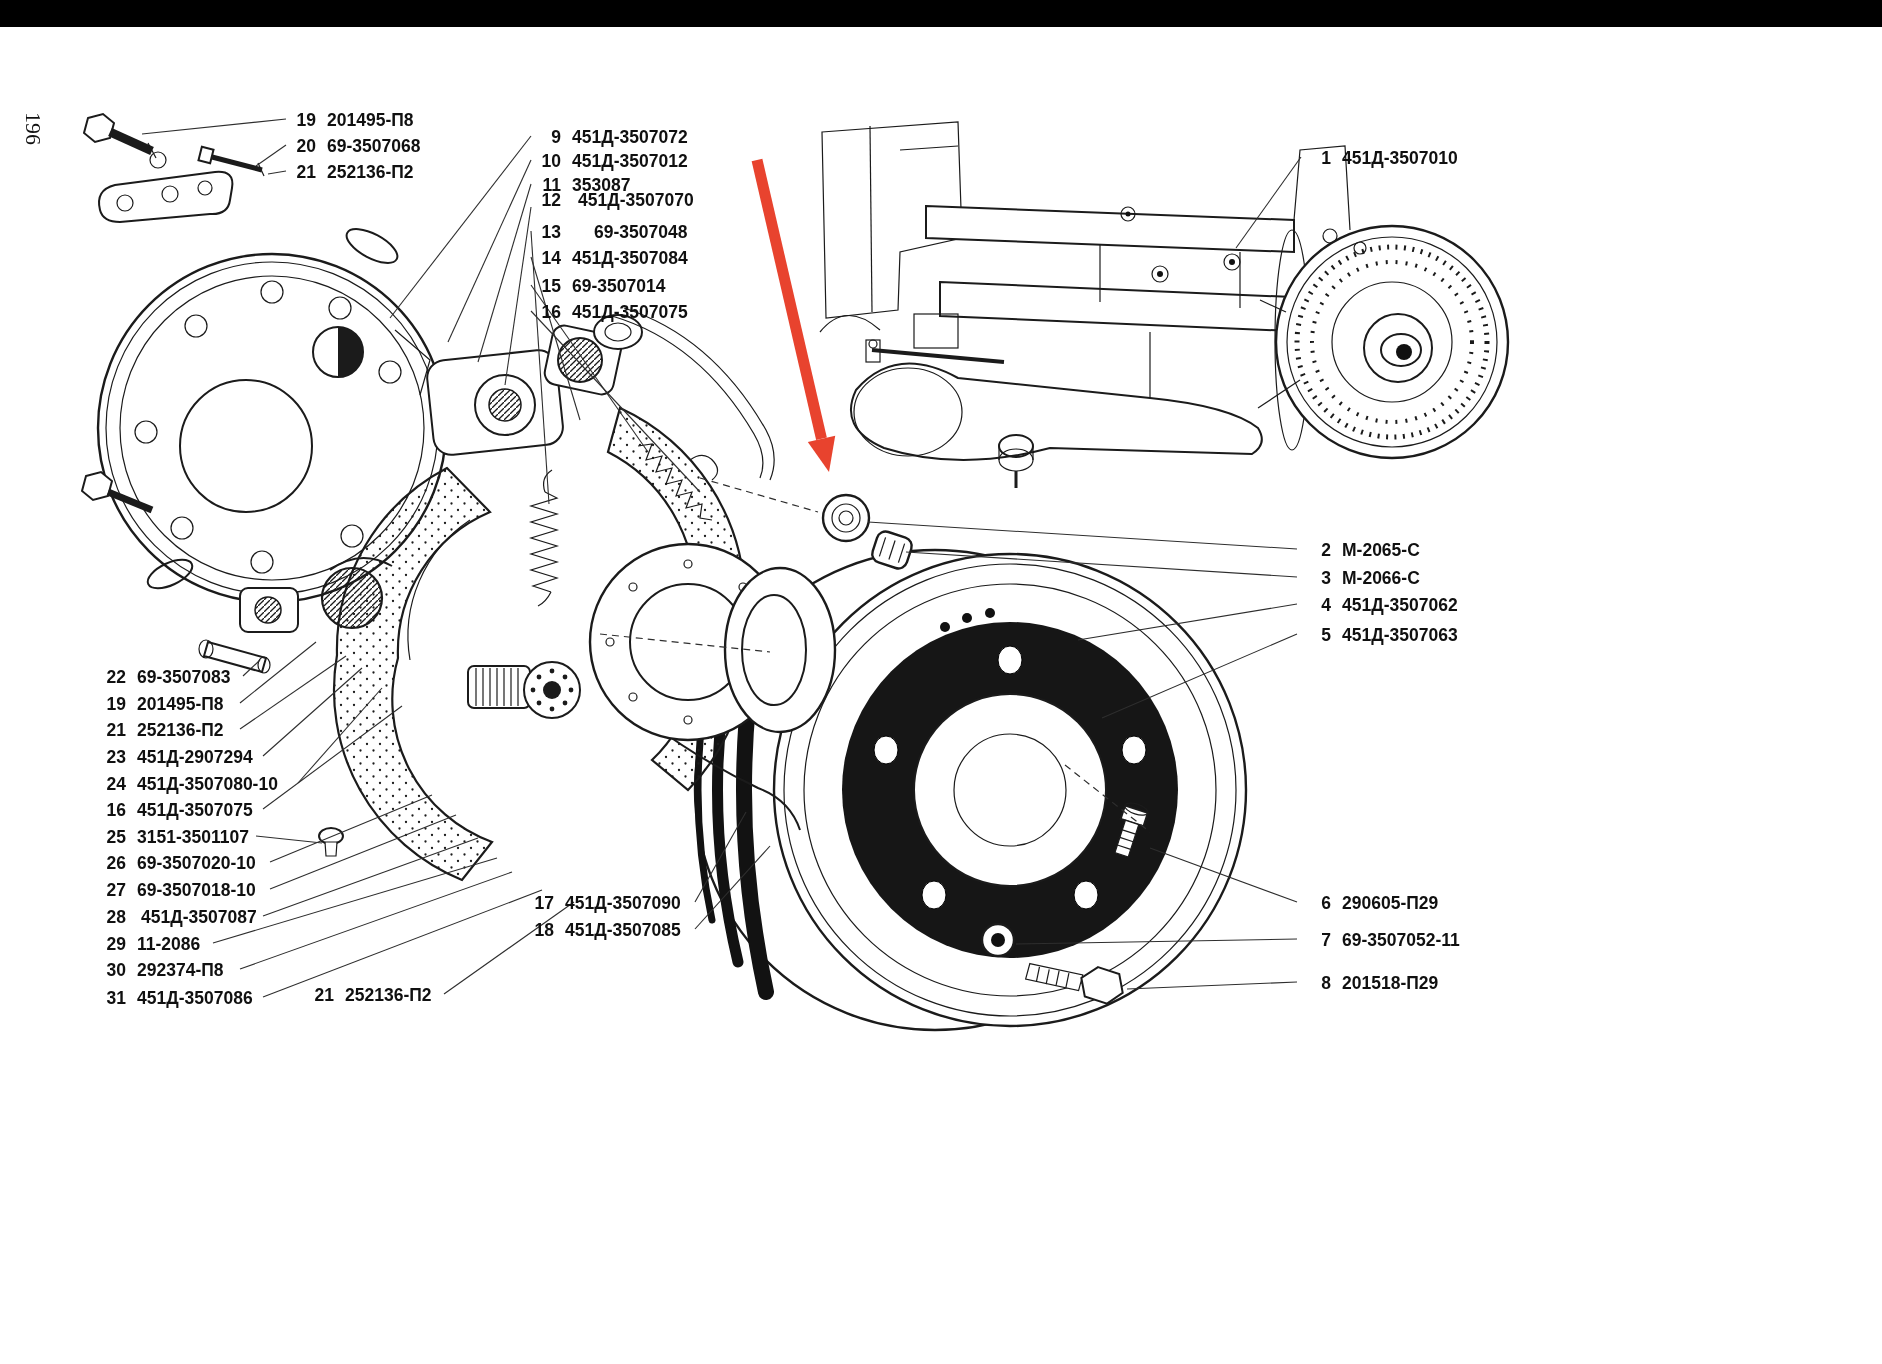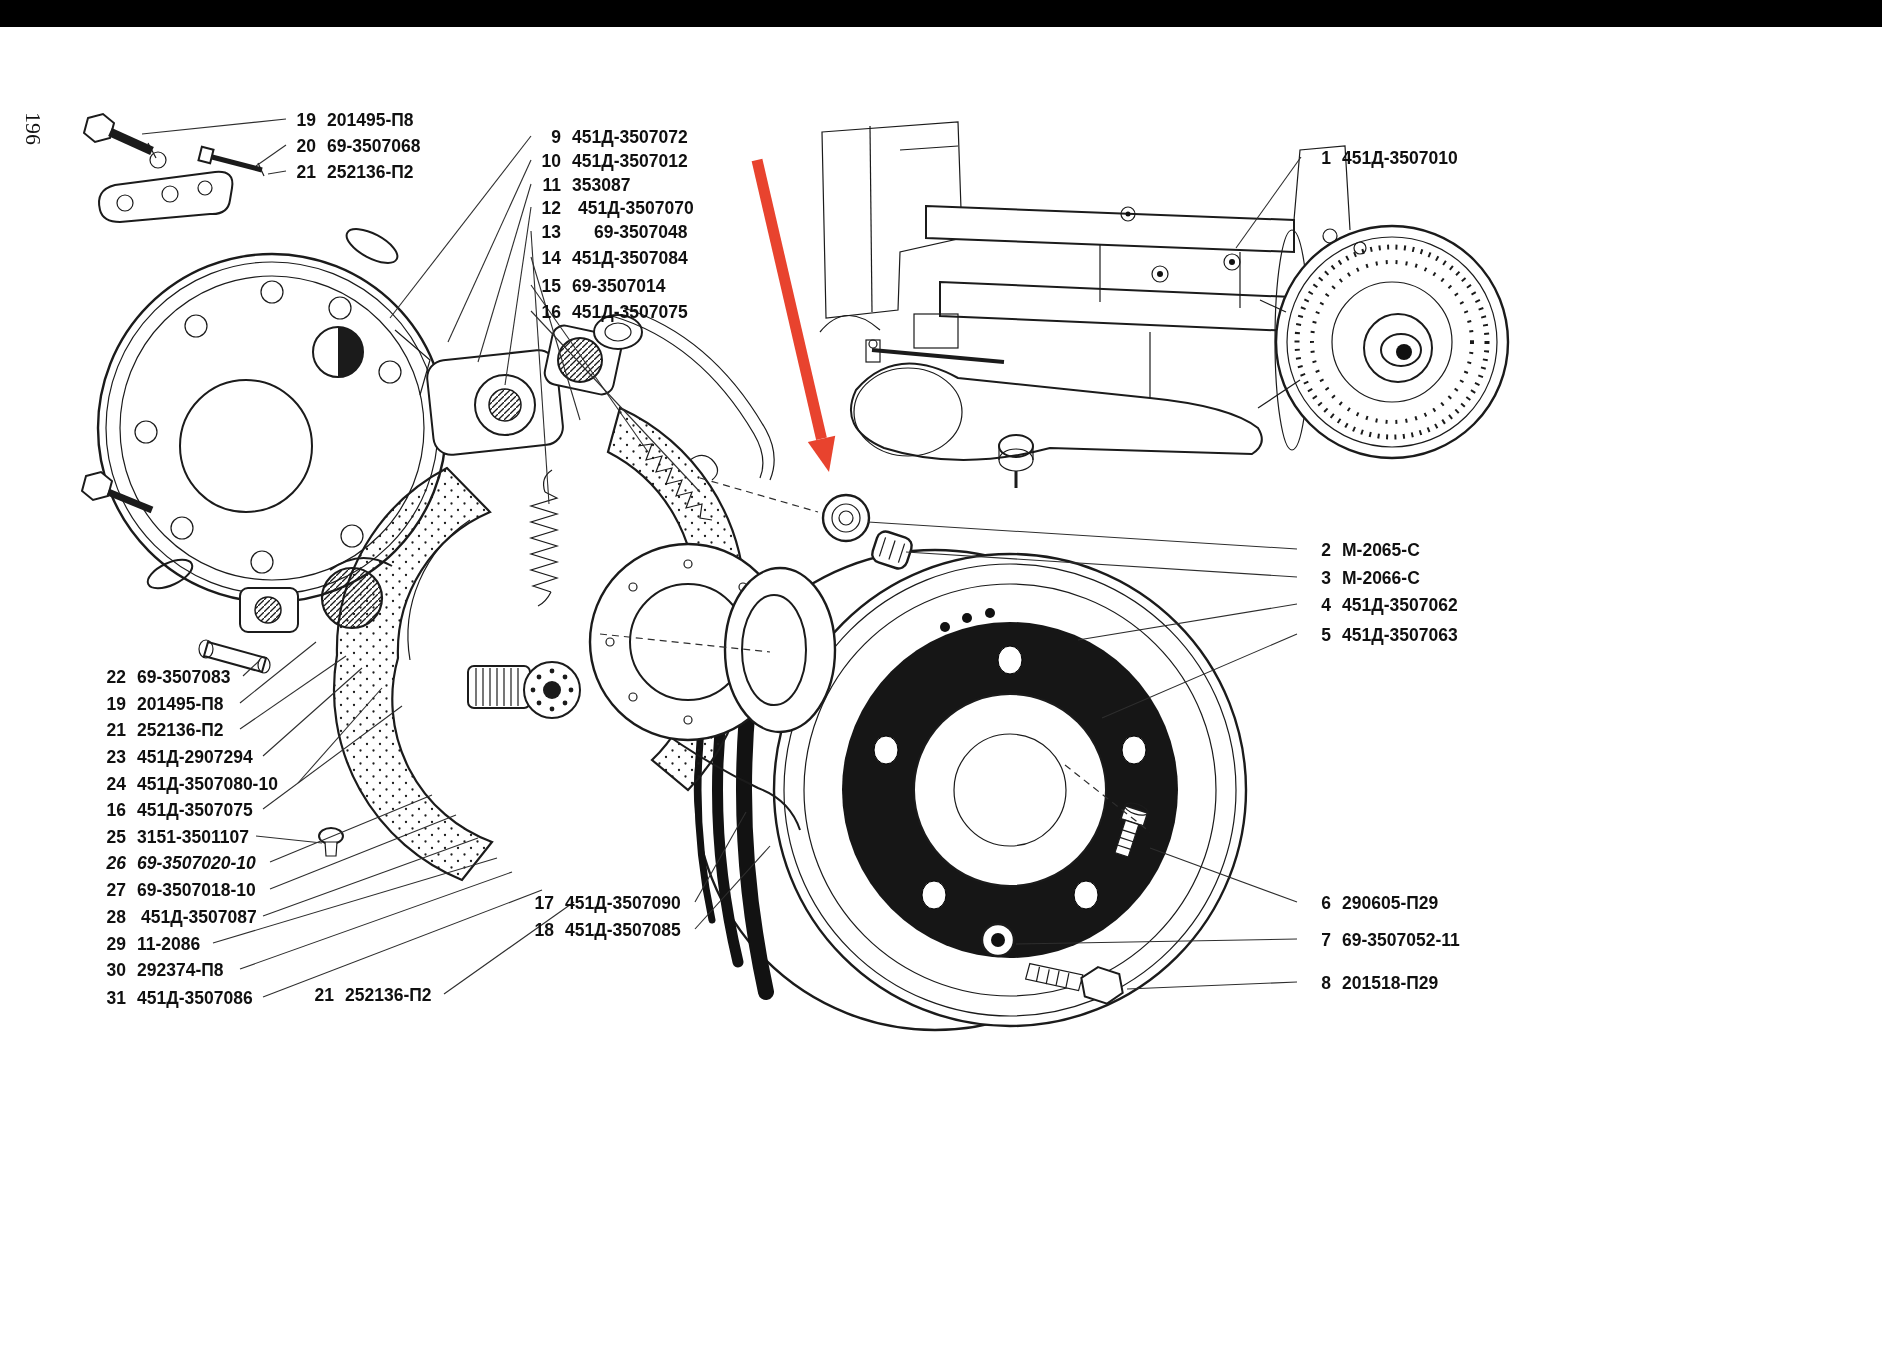--- a/index.html
+++ b/index.html
@@ -338,21 +338,21 @@
         <span class="part">451Д-3507072</span>
       </div>
       <div class="part-label" style="left: 535px; top: 151px;">
         <span class="num">10</span>
         <span class="part">451Д-3507012</span>
       </div>
       <div class="part-label" style="left: 535px; top: 175px;">
         <span class="num">11</span>
         <span class="part">353087</span>
       </div>
-      <div class="part-label" style="left: 535px; top: 198px; gap: 17px;">
+      <div class="part-label" style="left: 535px; top: 190px; gap: 17px;">
         <span class="num">12</span>
         <span class="part">451Д-3507070</span>
       </div>
       <div class="part-label" style="left: 535px; top: 222px; gap: 33px;">
         <span class="num">13</span>
         <span class="part">69-3507048</span>
       </div>
       <div class="part-label" style="left: 535px; top: 248px;">
         <span class="num">14</span>
         <span class="part">451Д-3507084</span>
@@ -406,21 +406,21 @@
         <span class="part">451Д-3507080-10</span>
       </div>
       <div class="part-label" style="left: 100px; top: 800px;">
         <span class="num">16</span>
         <span class="part">451Д-3507075</span>
       </div>
       <div class="part-label" style="left: 100px; top: 827px;">
         <span class="num">25</span>
         <span class="part">3151-3501107</span>
       </div>
-      <div class="part-label" style="left: 100px; top: 853px; font-style: italic;">
+      <div class="part-label" style="left: 100px; top: 853px;">
         <span class="num">26</span>
         <span class="part">69-3507020-10</span>
       </div>
       <div class="part-label" style="left: 100px; top: 880px;">
         <span class="num">27</span>
         <span class="part">69-3507018-10</span>
       </div>
       <div class="part-label" style="left: 100px; top: 907px; gap: 15px;">
         <span class="num">28</span>
         <span class="part">451Д-3507087</span>

